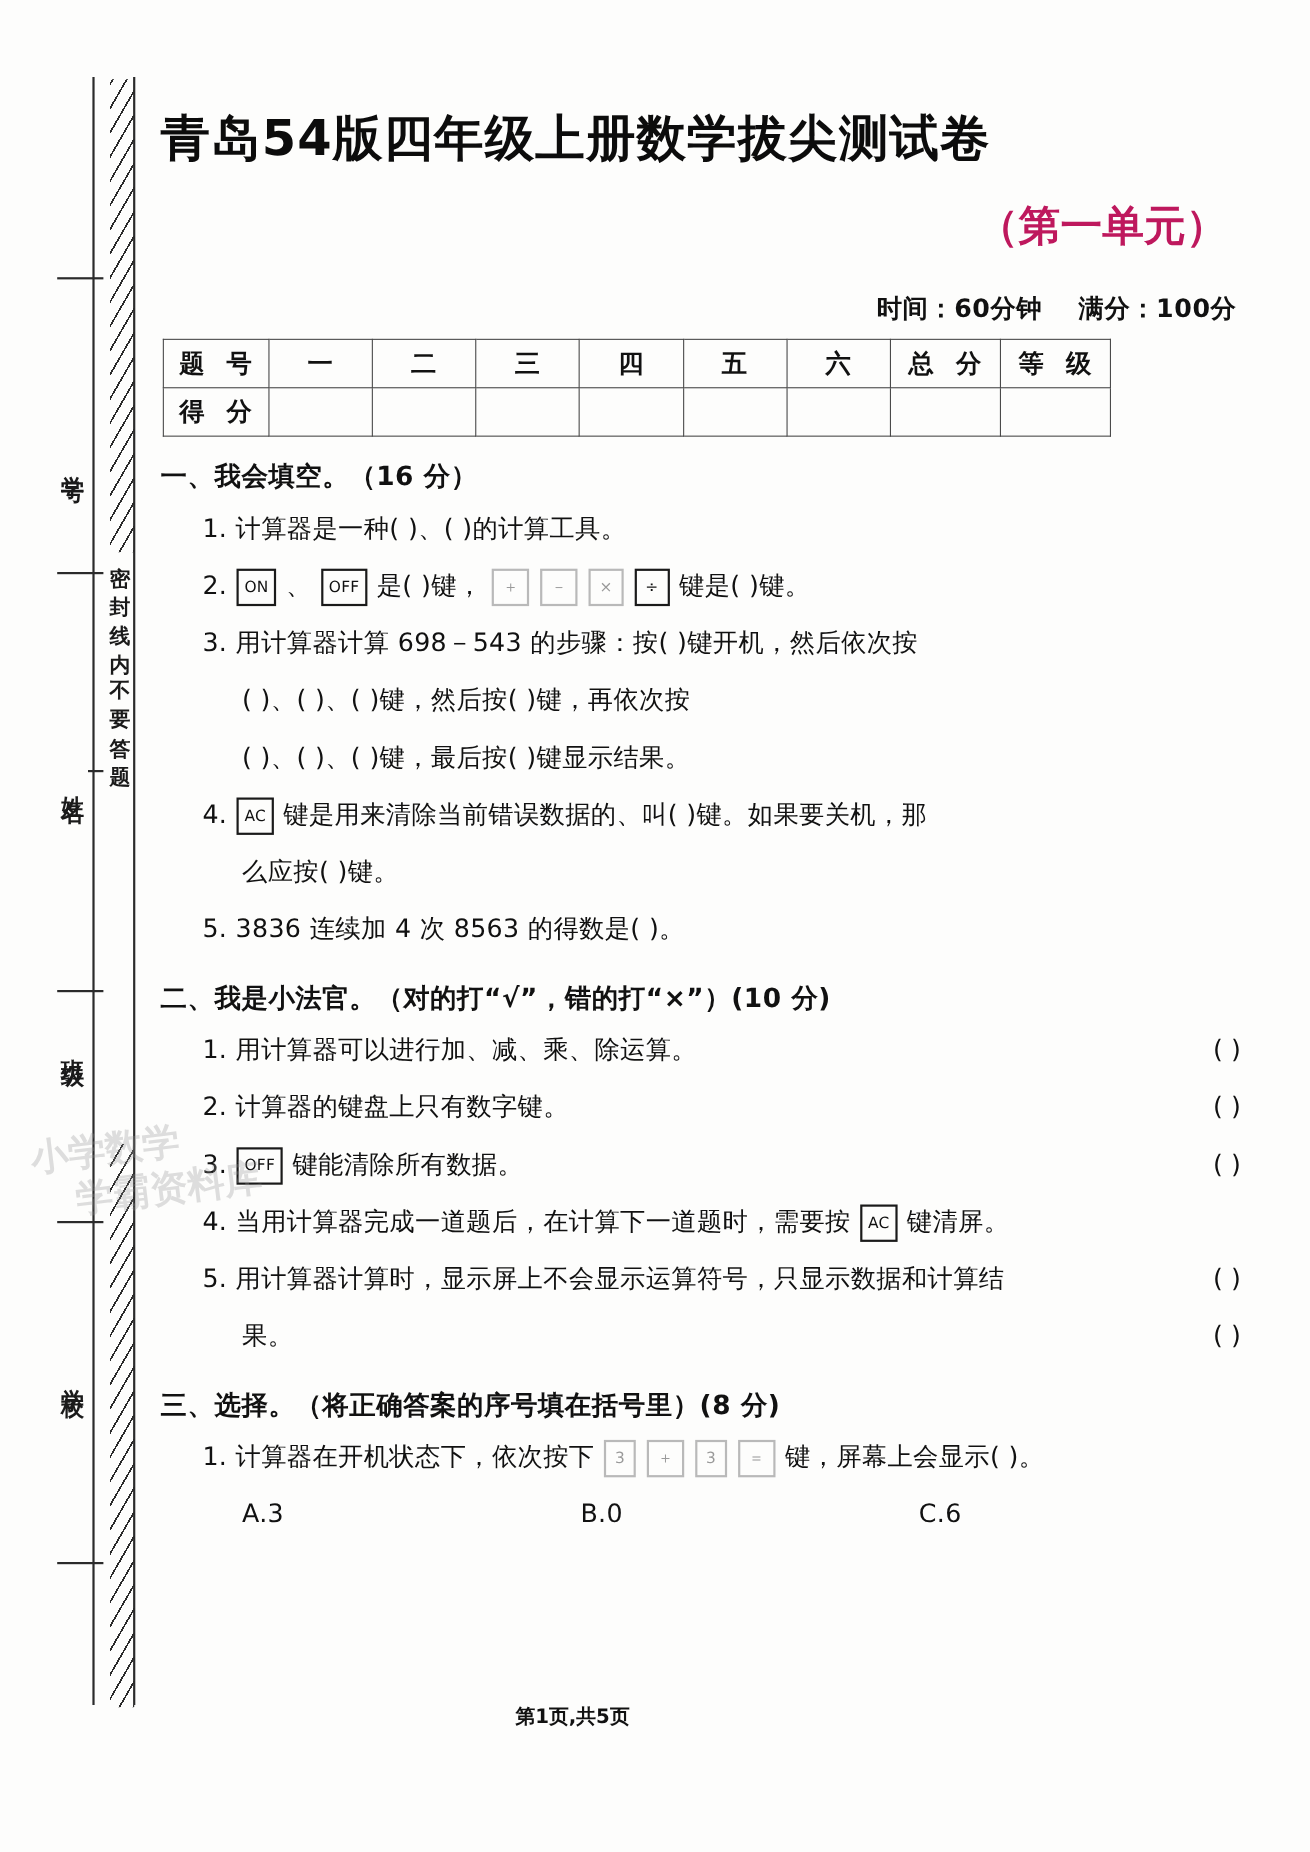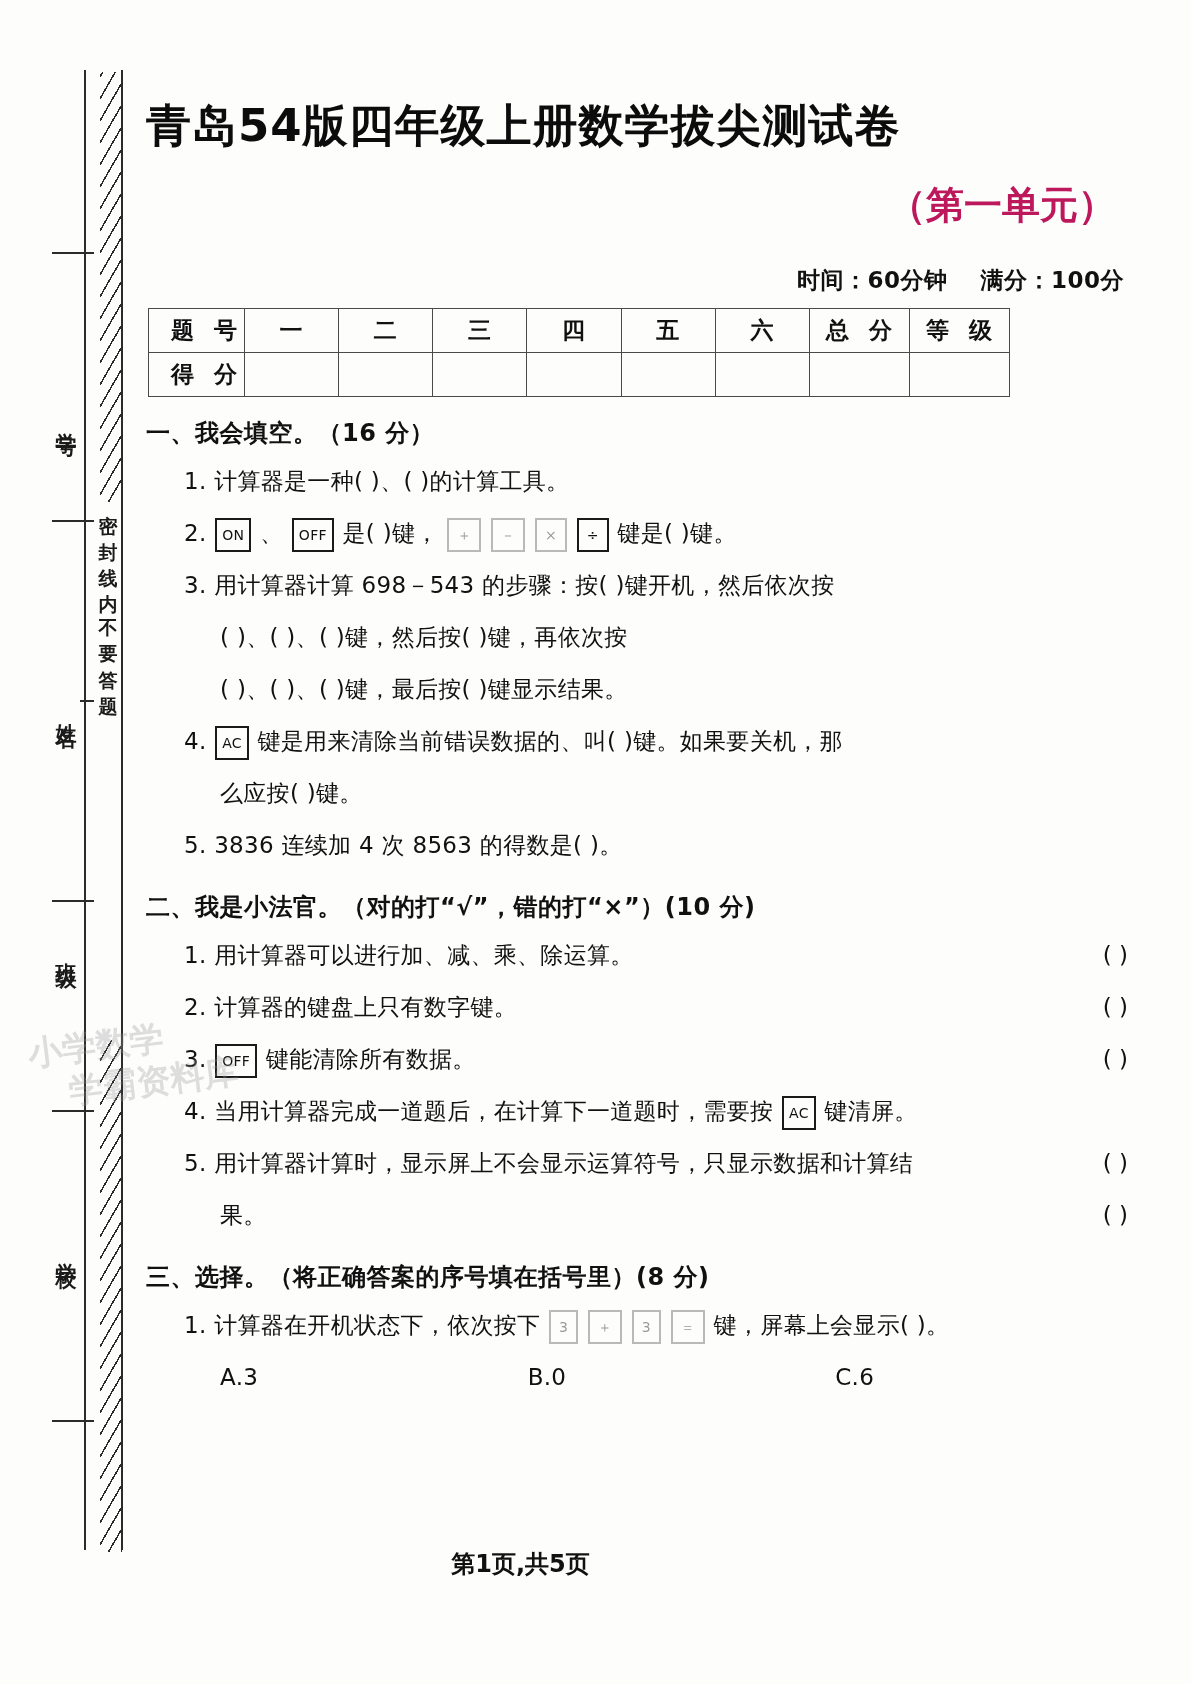--- a/index.html
+++ b/index.html
@@ -134,21 +134,21 @@
     border: 1.6px solid #4a4a4a;
     height: 44px;
     text-align: center;
     vertical-align: middle;
     font-size: 23px;
     font-weight: 700;
     font-family: "DejaVu Sans", "Liberation Sans", sans-serif;
     letter-spacing: 6px;
     padding-left: 6px;
   }
-  #score-table td.lead { width: 96px; text-align: right; }
+  #score-table td.lead { width: 96px; }
   #score-table td.wide { width: 100px; }
 
   
   .sec-head {
     font-size: 24px;
     font-weight: 700;
     font-family: "DejaVu Sans", "Liberation Sans", sans-serif;
     margin-top: 20px;
     margin-bottom: 6px;
     letter-spacing: 0.5px;
@@ -201,21 +201,21 @@
     pointer-events: none;
   }
   #watermark .wm2 { margin-left: 36px; display: block; }
 
   
   #footer {
     position: absolute;
     left: 0; right: 0;
     top: 1548px;
     text-align: center;
-    font-size: 24px;
+    font-size: 18px;
     font-weight: 700;
     font-family: "DejaVu Sans", "Liberation Sans", sans-serif;
     padding-right: 150px;
   }
 </style>
 </head>
 <body>
 
 <div id="page">
 

